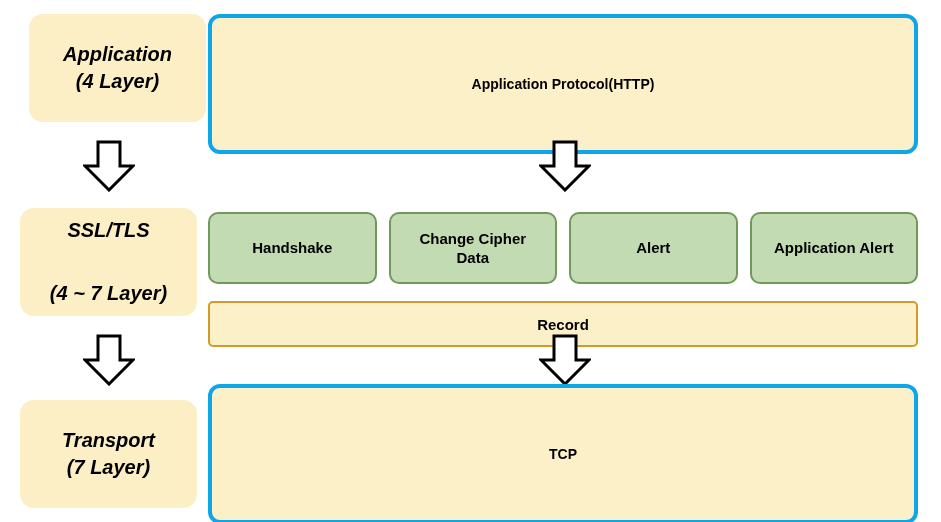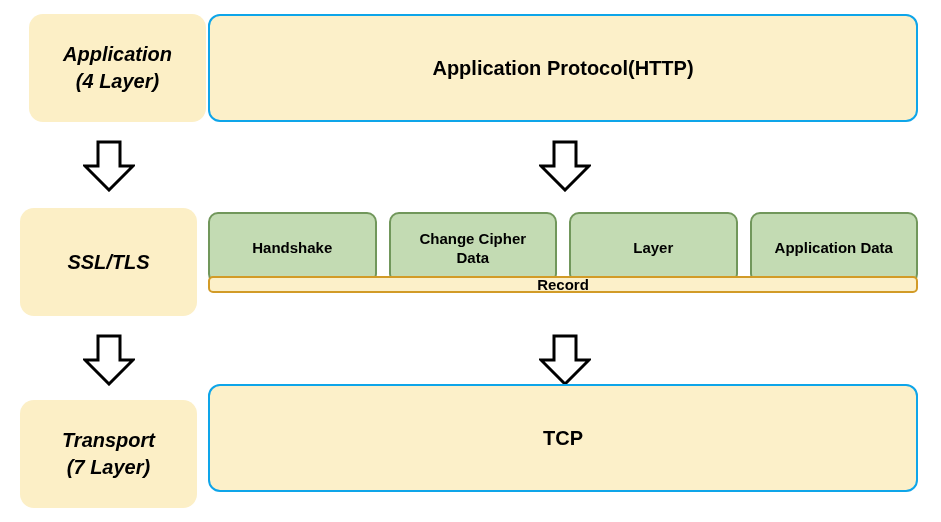--- a/index.html
+++ b/index.html
@@ -34,25 +34,25 @@
     font-size: 20px;
     font-weight: bold;
     font-style: italic;
     line-height: 1.35;
     flex-direction: column;
   }
   
   .gold-box {
     left: 208px;
     width: 710px;
-    height: 108px;
+    height: 140px;
     background: #FCF0C9;
-    border: 2px solid #0ea5e9;
+    border: 4px solid #0ea5e9;
     border-radius: 12px;
-    font-size: 20px;
+    font-size: 14px;
     font-weight: bold;
   }
   
   .green-row {
     position: absolute;
     left: 208px;
     top: 212px;
     width: 710px;
     height: 72px;
     display: flex;
@@ -68,23 +68,23 @@
     border: 2px solid #71975B;
     border-radius: 10px;
     font-size: 15px;
     font-weight: bold;
     line-height: 1.3;
     box-sizing: border-box;
     padding: 2px 14px;
   }
   .record-bar {
     left: 208px;
-    top: 276px;
+    top: 301px;
     width: 710px;
-    height: 17px;
+    height: 46px;
     background: #FCF0C9;
     border: 2px solid #D29B27;
     border-radius: 5px;
     font-size: 15px;
     font-weight: bold;
   }
   .arrow {
     position: absolute;
     width: 52px;
     height: 52px;
@@ -110,33 +110,34 @@
     </svg>
   </div>
   <div class="arrow" style="left:539px; top:140px;">
     <svg width="52" height="52" viewBox="0 0 52 52">
       <path d="M15 2 H37 V26 H50 L26 50 L2 26 H15 Z" fill="#ffffff" stroke="#000000" stroke-width="3" stroke-linejoin="miter"></path>
     </svg>
   </div>
 
   <div class="box layer-label" style="top:208px;gap:36px;">
     <span>SSL/TLS</span>
+    <span>(4 ~ 7 Layer)</span>
   </div>
   <div class="green-row">
     <div class="green-box">
       <span>Handshake</span>
     </div>
     <div class="green-box">
       <span>Change Cipher Data</span>
     </div>
     <div class="green-box">
-      <span>Layer</span>
+      <span>Alert</span>
     </div>
     <div class="green-box">
-      <span>Application Data</span>
+      <span>Application Alert</span>
     </div>
   </div>
   <div class="box record-bar">
     <span>Record</span>
   </div>
 
   <div class="arrow" style="left:83px; top:334px;">
     <svg width="52" height="52" viewBox="0 0 52 52">
       <path d="M15 2 H37 V26 H50 L26 50 L2 26 H15 Z" fill="#ffffff" stroke="#000000" stroke-width="3" stroke-linejoin="miter"></path>
     </svg>

